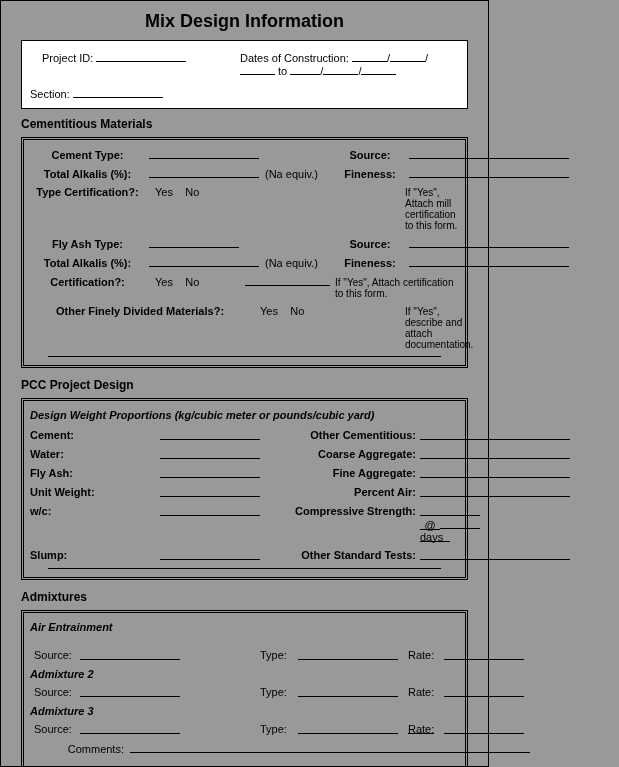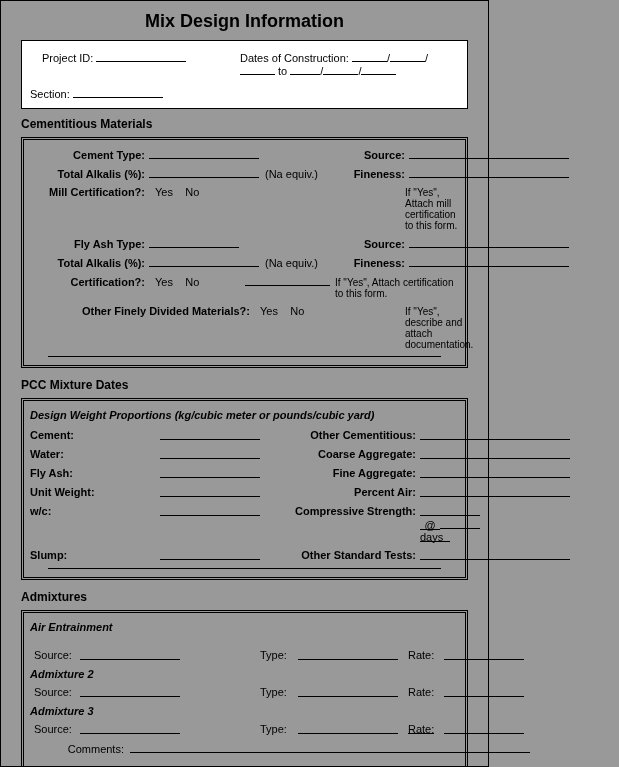--- a/index.html
+++ b/index.html
@@ -51,21 +51,21 @@
     border-bottom: 1px solid #000;
     height: 11px;
     vertical-align: baseline;
   }
   .row {
     display: flex;
     margin-bottom: 6px;
     align-items: baseline;
   }
   .lbl-r {
-    text-align: right;
+    text-align: center;
     font-weight: bold;
   }
   .note { font-size: 10px; }
   .sep-line {
     border-bottom: 1px solid #000;
     margin: 2px 18px 0 18px;
   }
   .ital-head {
     font-style: italic;
     font-weight: bold;
@@ -127,21 +127,21 @@
       <div style="flex:1; padding-left:4px"><span class="underline" style="width:160px"></span></div>
     </div>
     <div class="row">
       <div class="lbl-r" style="flex:0 0 115px">Total Alkalis (%):</div>
       <div style="flex:0 0 120px; padding-left:4px"><span class="underline" style="width:110px"></span></div>
       <div style="flex:0 0 70px">(Na equiv.)</div>
       <div class="lbl-r" style="flex:0 0 70px">Fineness:</div>
       <div style="flex:1; padding-left:4px"><span class="underline" style="width:160px"></span></div>
     </div>
     <div class="row">
-      <div class="lbl-r" style="flex:0 0 115px">Mill Certification?:</div>
+      <div class="lbl-r" style="flex:0 0 115px">Type Certification?:</div>
       <div style="flex:0 0 190px; padding-left:10px">
         <span>Yes</span>&nbsp;&nbsp;&nbsp;
         <span>No</span>
       </div>
       <div style="flex:1; padding-left:70px" class="note">If "Yes", Attach mill certification to this form.</div>
     </div>
     <div class="row">
       <div class="lbl-r" style="flex:0 0 115px">Fly Ash Type:</div>
       <div style="flex:0 0 120px; padding-left:4px"><span class="underline" style="width:90px"></span></div>
       <div style="flex:0 0 70px"></div>
@@ -168,21 +168,21 @@
       <div class="lbl-r" style="flex:0 0 220px">Other Finely Divided Materials?:</div>
       <div style="flex:0 0 85px; padding-left:10px">
         <span>Yes</span>&nbsp;&nbsp;&nbsp;
         <span>No</span>
       </div>
       <div style="flex:1; padding-left:70px" class="note">If "Yes", describe and attach documentation.</div>
     </div>
     <div class="sep-line"></div>
   </div>
 
-  <div class="section-heading">PCC Mixture Dates</div>
+  <div class="section-heading">PCC Project Design</div>
   <div class="dbl-box">
     <div class="ital-head" style="margin-bottom:8px">Design Weight Proportions (kg/cubic meter or pounds/cubic yard)</div>
     <div class="pcc-row">
       <div class="pcc-lbl-l">Cement:</div>
       <div class="pcc-val-l"><span class="underline" style="width:100px"></span></div>
       <div class="pcc-lbl-r">Other Cementitious:</div>
       <div class="pcc-val-r"><span class="underline" style="width:150px"></span></div>
     </div>
     <div class="pcc-row">
       <div class="pcc-lbl-l">Water:</div>

